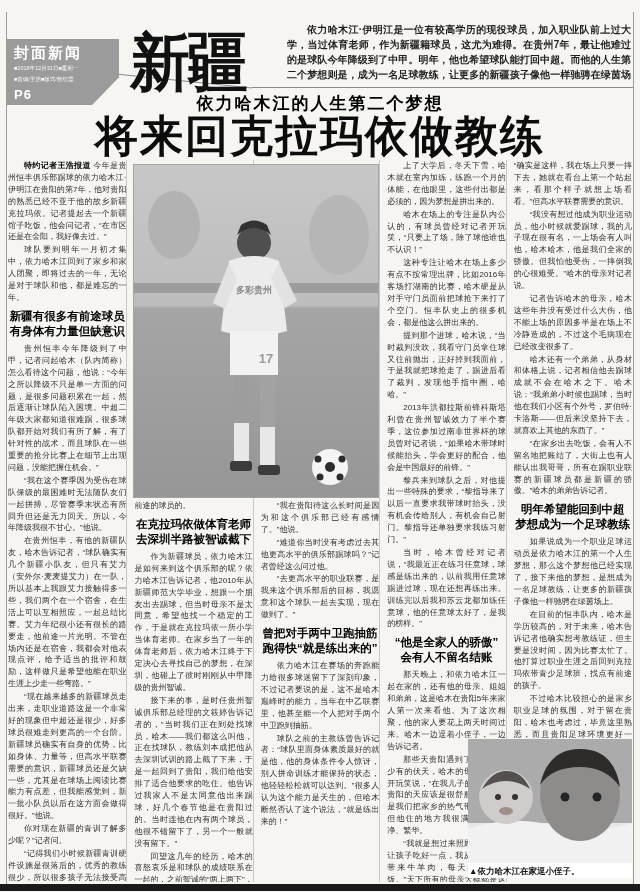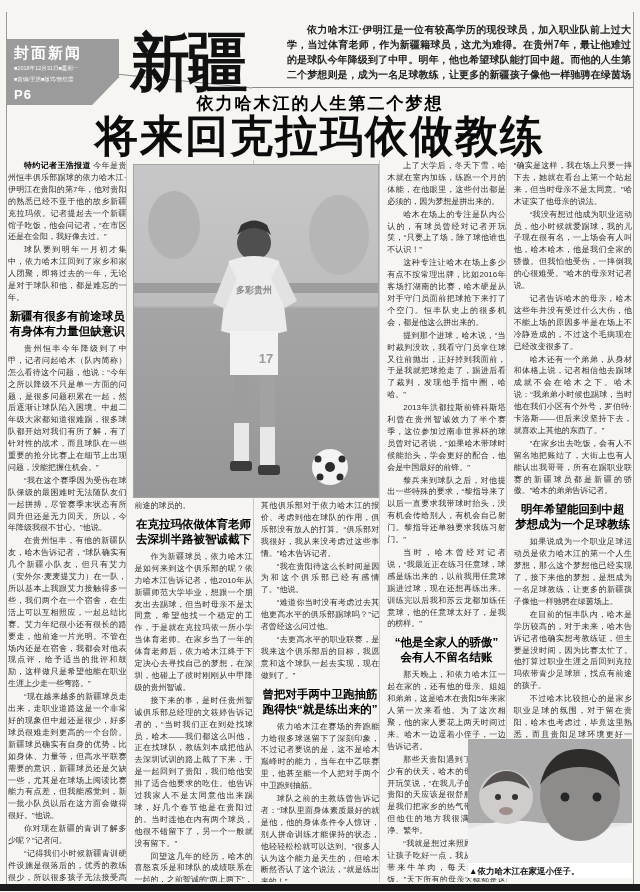--- a/index.html
+++ b/index.html
@@ -120,21 +120,20 @@
   <div class="col">
       <div style="height: 340px;"></div>
       <p class="para noind">前途的球员的。</p>
       <h3 class="colhead">在克拉玛依做体育老师<br>去深圳半路被智诚截下</h3>
       <p class="para">作为新疆球员，依力哈木江是如何来到这个俱乐部的呢？依力哈木江告诉记者，他2010年从新疆师范大学毕业，想跟一个朋友出去踢球，但当时母亲不是太同意，希望他找一个稳定的工作，于是就在克拉玛依一所小学当体育老师。在家乡当了一年的体育老师后，依力哈木江终于下定决心去寻找自己的梦想，在深圳，他碰上了彼时刚刚从中甲降级的贵州智诚。</p>
       <p class="para">接下来的事，是时任贵州智诚俱乐部总经理的文筱婷告诉记者的，“当时我们正在到处找球员，哈木——我们都这么叫他，正在找球队，教练刘本成把他从去深圳试训的路上截了下来，于是一起回到了贵阳，我们给他安排了适合他要求的吃住。他告诉过我家人不是太同意他出来踢球，好几个春节他是在贵阳过的。当时连他在内有两个球员，他很不错留下了，另一个一般就没有留下。”</p>
       <p class="para">回望这几年的经历，哈木的喜怒哀乐是和球队的成绩联系在一起的，之前智诚的“两上两下”，他也经历了。“球队降级了怎么会不难过呢，球队每一次经历降级都让我很难过和内疚。”时任俱乐部总经理的朱毅向记者证实，这些年确实收到过</p>
     </div>
   <div class="col">
       <div style="height: 340px;"></div>
-      <p class="para noind">其他俱乐部对于依力哈木江的报价、考虑到他在球队的作用，俱乐部没有放人的打算。“俱乐部对我很好，我从来没考虑过这些事情。”哈木告诉记者。</p>
       <p class="para">“我在贵阳待这么长时间是因为和这个俱乐部已经有感情了。”他说。</p>
       <p class="para">“难道你当时没有考虑过去其他更高水平的俱乐部踢球吗？”记者曾经这么问过他。</p>
       <p class="para">“去更高水平的职业联赛，是我来这个俱乐部后的目标，我愿意和这个球队一起去实现，现在做到了。”</p>
       <h3 class="colhead">曾把对手两中卫跑抽筋<br>跑得快“就是练出来的”</h3>
       <p class="para">依力哈木江在赛场的奔跑能力给很多球迷留下了深刻印象，不过记者要说的是，这不是哈木巅峰时的能力，当年在中乙联赛里，他甚至能一个人把对手两个中卫跑到抽筋。</p>
       <p class="para">球队之前的主教练曾告诉记者：“球队里面身体素质最好的就是他，他的身体条件令人惊讶，别人拼命训练才能保持的状态，他轻轻松松就可以达到。”很多人认为这个能力是天生的，但哈木断然否认了这个说法，“就是练出来的！”</p>
     </div>
   <div class="col">
       <p class="para">上了大学后，冬天下雪，哈木就在室内加练，练跑一个月的体能，在他眼里，这些付出都是必须的，因为梦想是拼出来的。</p>
       <p class="para">哈木在场上的专注是队内公认的，有球员曾经对记者开玩笑，“只要上了场，除了球他谁也不认识！”</p>
@@ -142,21 +141,21 @@
       <p class="para">提到那个进球，哈木说，“当时裁判没吹，我看守门员拿住球又往前抛出，正好掉到我面前，于是我就把球抢走了，踢进后看了裁判，发现他手指中圈，哈哈。”</p>
       <p class="para">2013年洪都拉斯前锋科斯塔利曾在贵州智诚效力了半个赛季，这位参加过南非世界杯的球员曾对记者说，“如果哈木带球时候能抬头，学会更好的配合，他会是中国最好的前锋。”</p>
       <p class="para">黎兵来到球队之后，对他提出一些特殊的要求，“黎指导来了以后一直要求我带球时抬头，没有机会传给别人，有机会自己射门。黎指导还单独要求我练习射门。”</p>
       <p class="para">当时，哈木曾经对记者说，“我最近正在练习任意球，球感是练出来的，以前我用任意球踢进过球，现在还想再练出来。训练完以后我和苏云龙都加练任意球，他的任意球太好了，是我的榜样。”</p>
       <h3 class="colhead">“他是全家人的骄傲”<br>会有人不留名结账</h3>
       <p class="para">那天晚上，和依力哈木江一起在家的，还有他的母亲、姐姐和弟弟，这是哈木在贵阳5年来家人第一次来看他。为了这次相聚，他的家人要花上两天时间过来。哈木一边逗着小侄子，一边告诉记者。</p>
       <p class="para">那些天贵阳遇到了几年以来少有的伏天，哈木的母亲跟记者开玩笑说，“在我儿子的形容里，贵阳的天应该是很舒服的，是不是我们把家乡的热气带过来了？但他住的地方我很满意，很干净、繁华。</p>
       <p class="para">“我就是想过来照顾他几天，让孩子吃好一点，我从新疆专门带来牛羊肉，每天给他做好饭。”天下所有的母亲大概都是这个样子。</p>
     </div>
   <div class="col">
-      <p class="para noind">“确实是这样，我在场上只要一摔下去，她就在看台上第一个站起来，但当时母亲不是太同意。”哈木证实了他母亲的说法。</p>
+      <p class="para noind">“确实是这样，我在场上只要一摔下去，她就在看台上第一个站起来，看那个样子就想上场看看。”但高水平联赛需要的意识。</p>
       <p class="para">“我没有想过他成为职业运动员，他小时候就爱踢球，我的儿子现在很有名，一上场会有人叫他，哈木哈木，他是我们全家的骄傲。但我怕他受伤，一摔倒我的心很难受。”哈木的母亲对记者说。</p>
       <p class="para">记者告诉哈木的母亲，哈木这些年并没有受过什么大伤，他不能上场的原因多半是在场上不冷静造成的，不过这个毛病现在已经改变很多了。</p>
       <p class="para">哈木还有一个弟弟，从身材和体格上说，记者相信他去踢球成就不会在哈木之下。哈木说：“我弟弟小时候也踢球，当时他在我们小区有个外号，罗伯特·卡洛斯——但后来没坚持下去，就喜欢上其他的东西了。”</p>
       <p class="para">“在家乡出去吃饭，会有人不留名地把账结了，大街上也有人能认出我哥哥，所有在踢职业联赛的新疆球员都是新疆的骄傲。”哈木的弟弟告诉记者。</p>
       <h3 class="colhead">明年希望能回到中超<br>梦想成为一个足球教练</h3>
       <p class="para">如果说成为一个职业足球运动员是依力哈木江的第一个人生梦想，那么这个梦想他已经实现了，接下来他的梦想，是想成为一名足球教练，让更多的新疆孩子像他一样驰骋在绿茵场上。</p>
       <p class="para">在目前的恒丰队内，哈木是学历较高的，对于未来，哈木告诉记者他确实想考教练证，但主要是没时间，因为比赛太忙了。他打算过职业生涯之后回到克拉玛依带青少足球班，找点有前途的孩子。</p>
       <p class="para">不过哈木比较担心的是家乡职业足球的氛围，对于留在贵阳，哈木也考虑过，毕竟这里熟悉，而且贵阳足球环境更好一点。“这里是我的故乡嘛，我每次去客场很想回贵阳，哈哈。”</p>
       <p class="para">马上就是2019年了，而新赛季却要征战中甲，哈木告诉记者：“新赛季我们要踢中甲，现在中甲各球队都加大了投入，竞争越来越激烈了，但我相信，只要队友们齐心协力一起战斗，我们能回到中超赛场的。”</p>
     </div>

